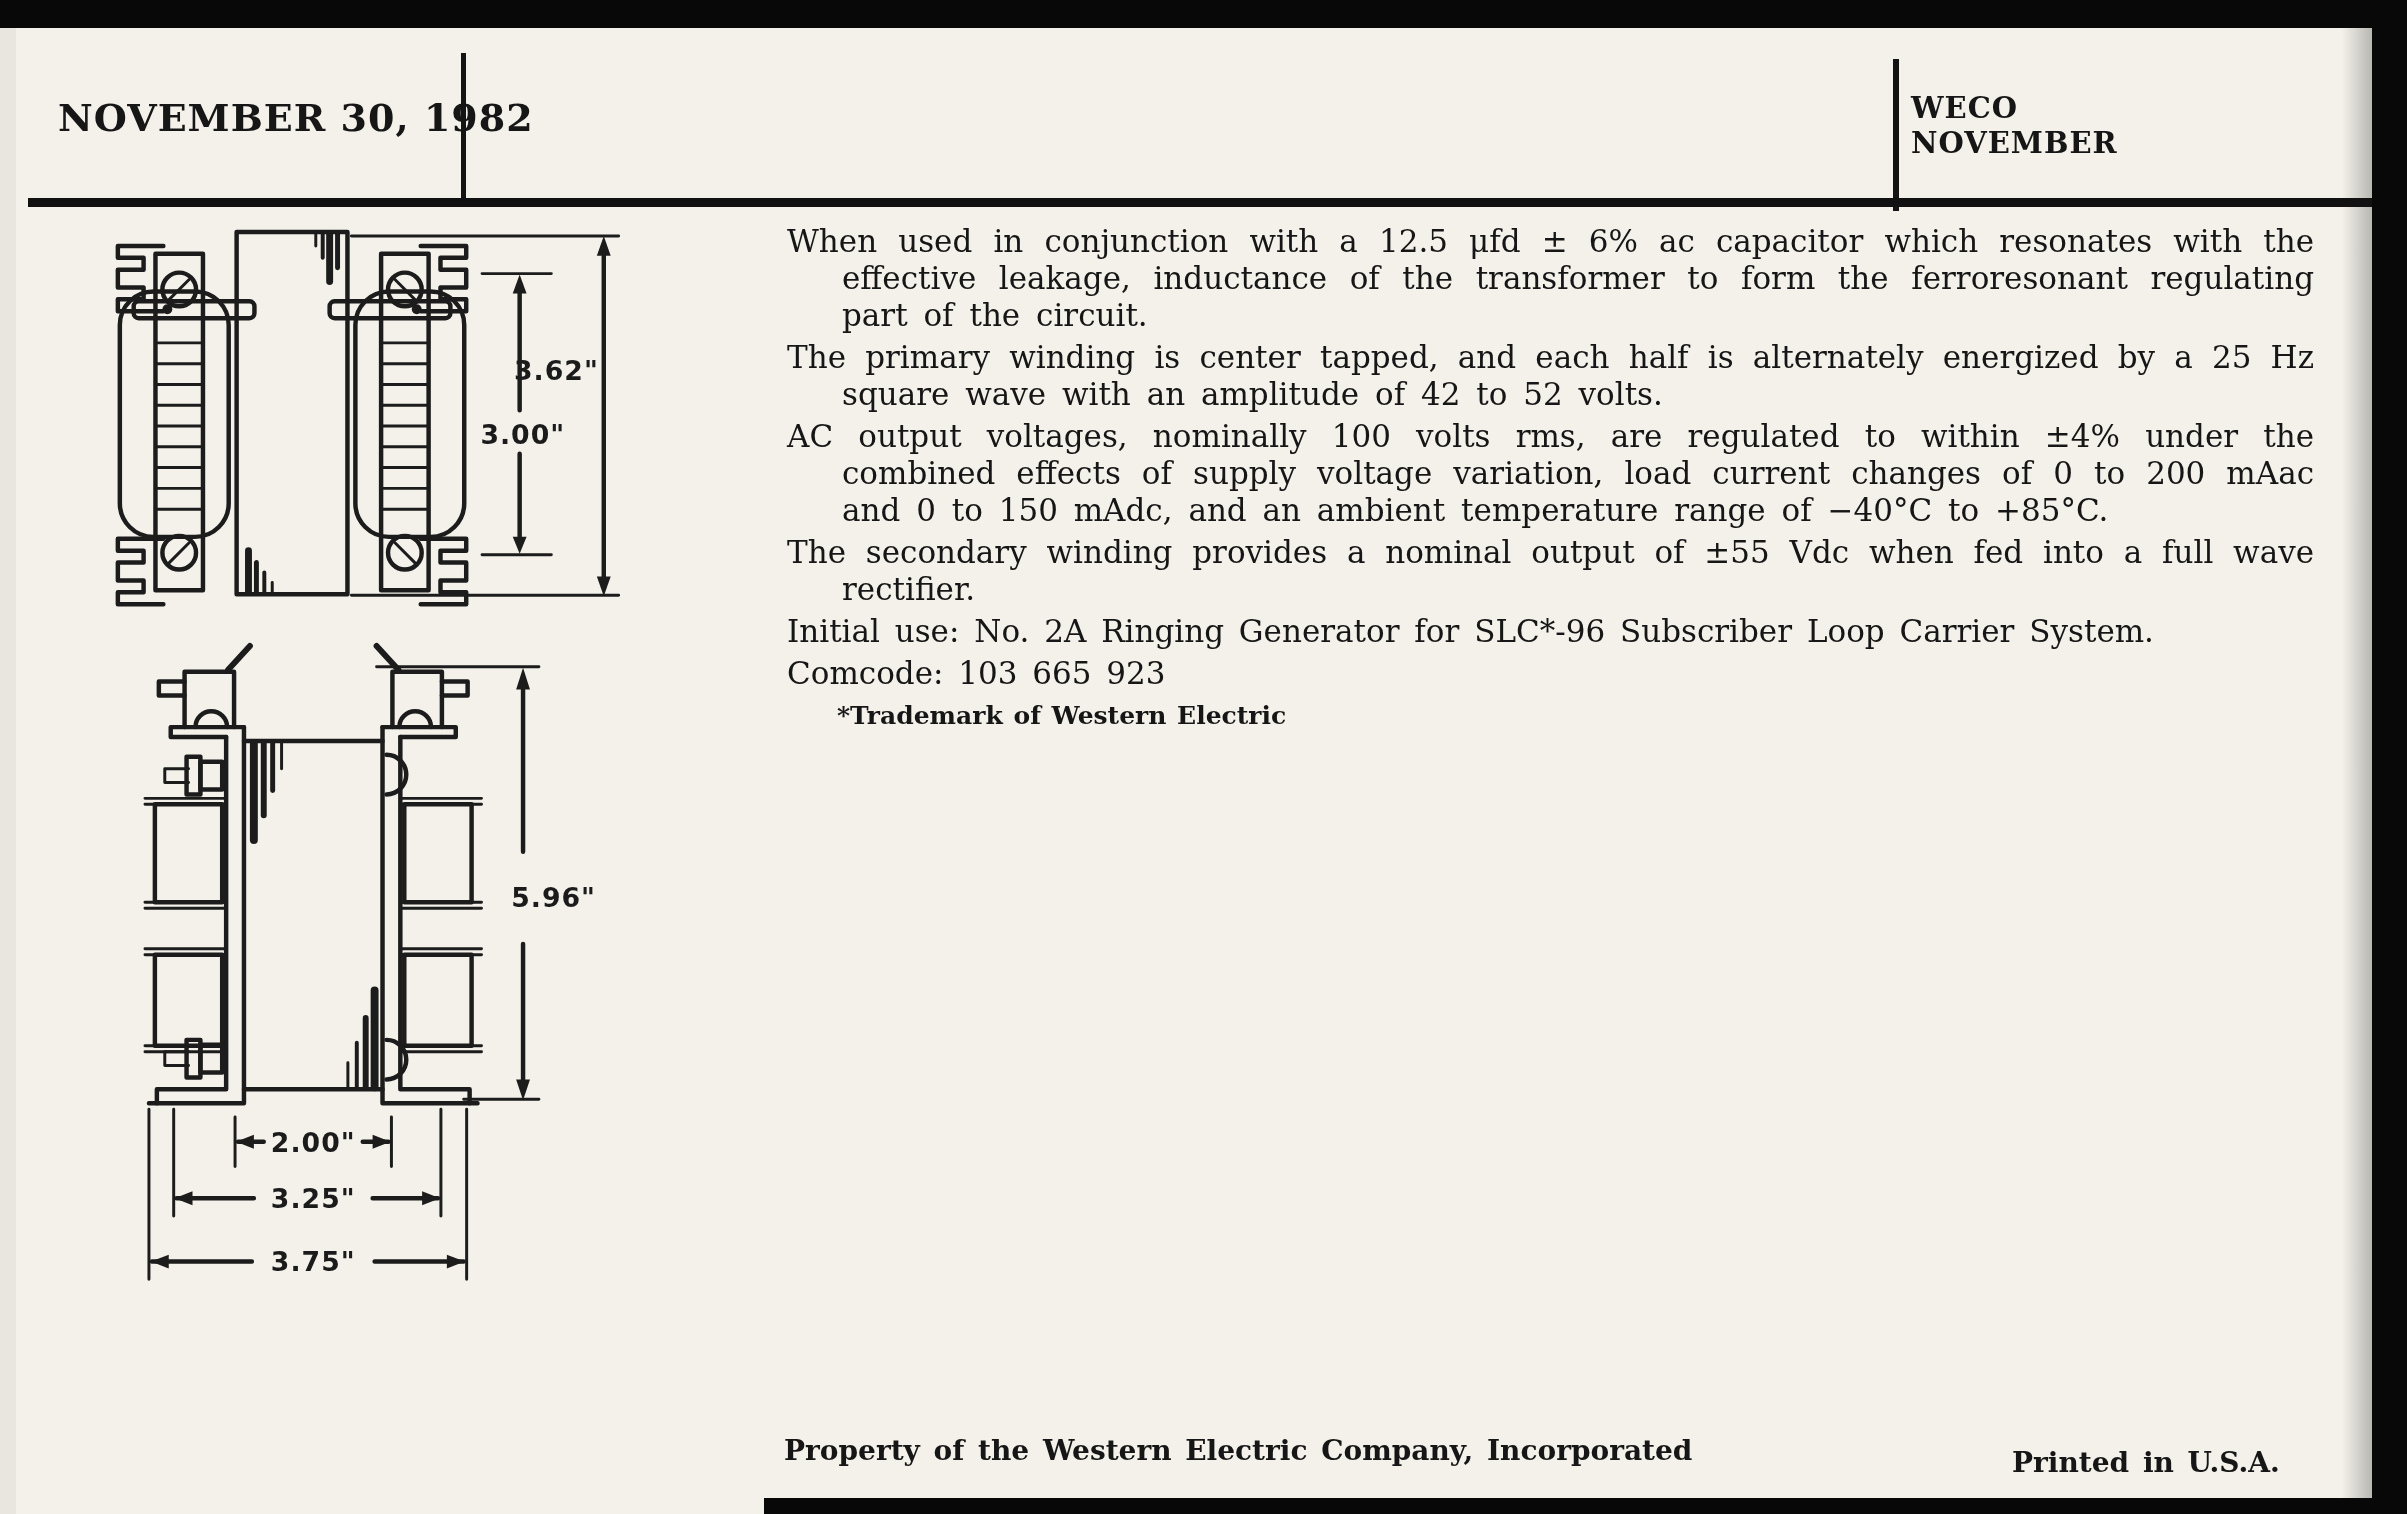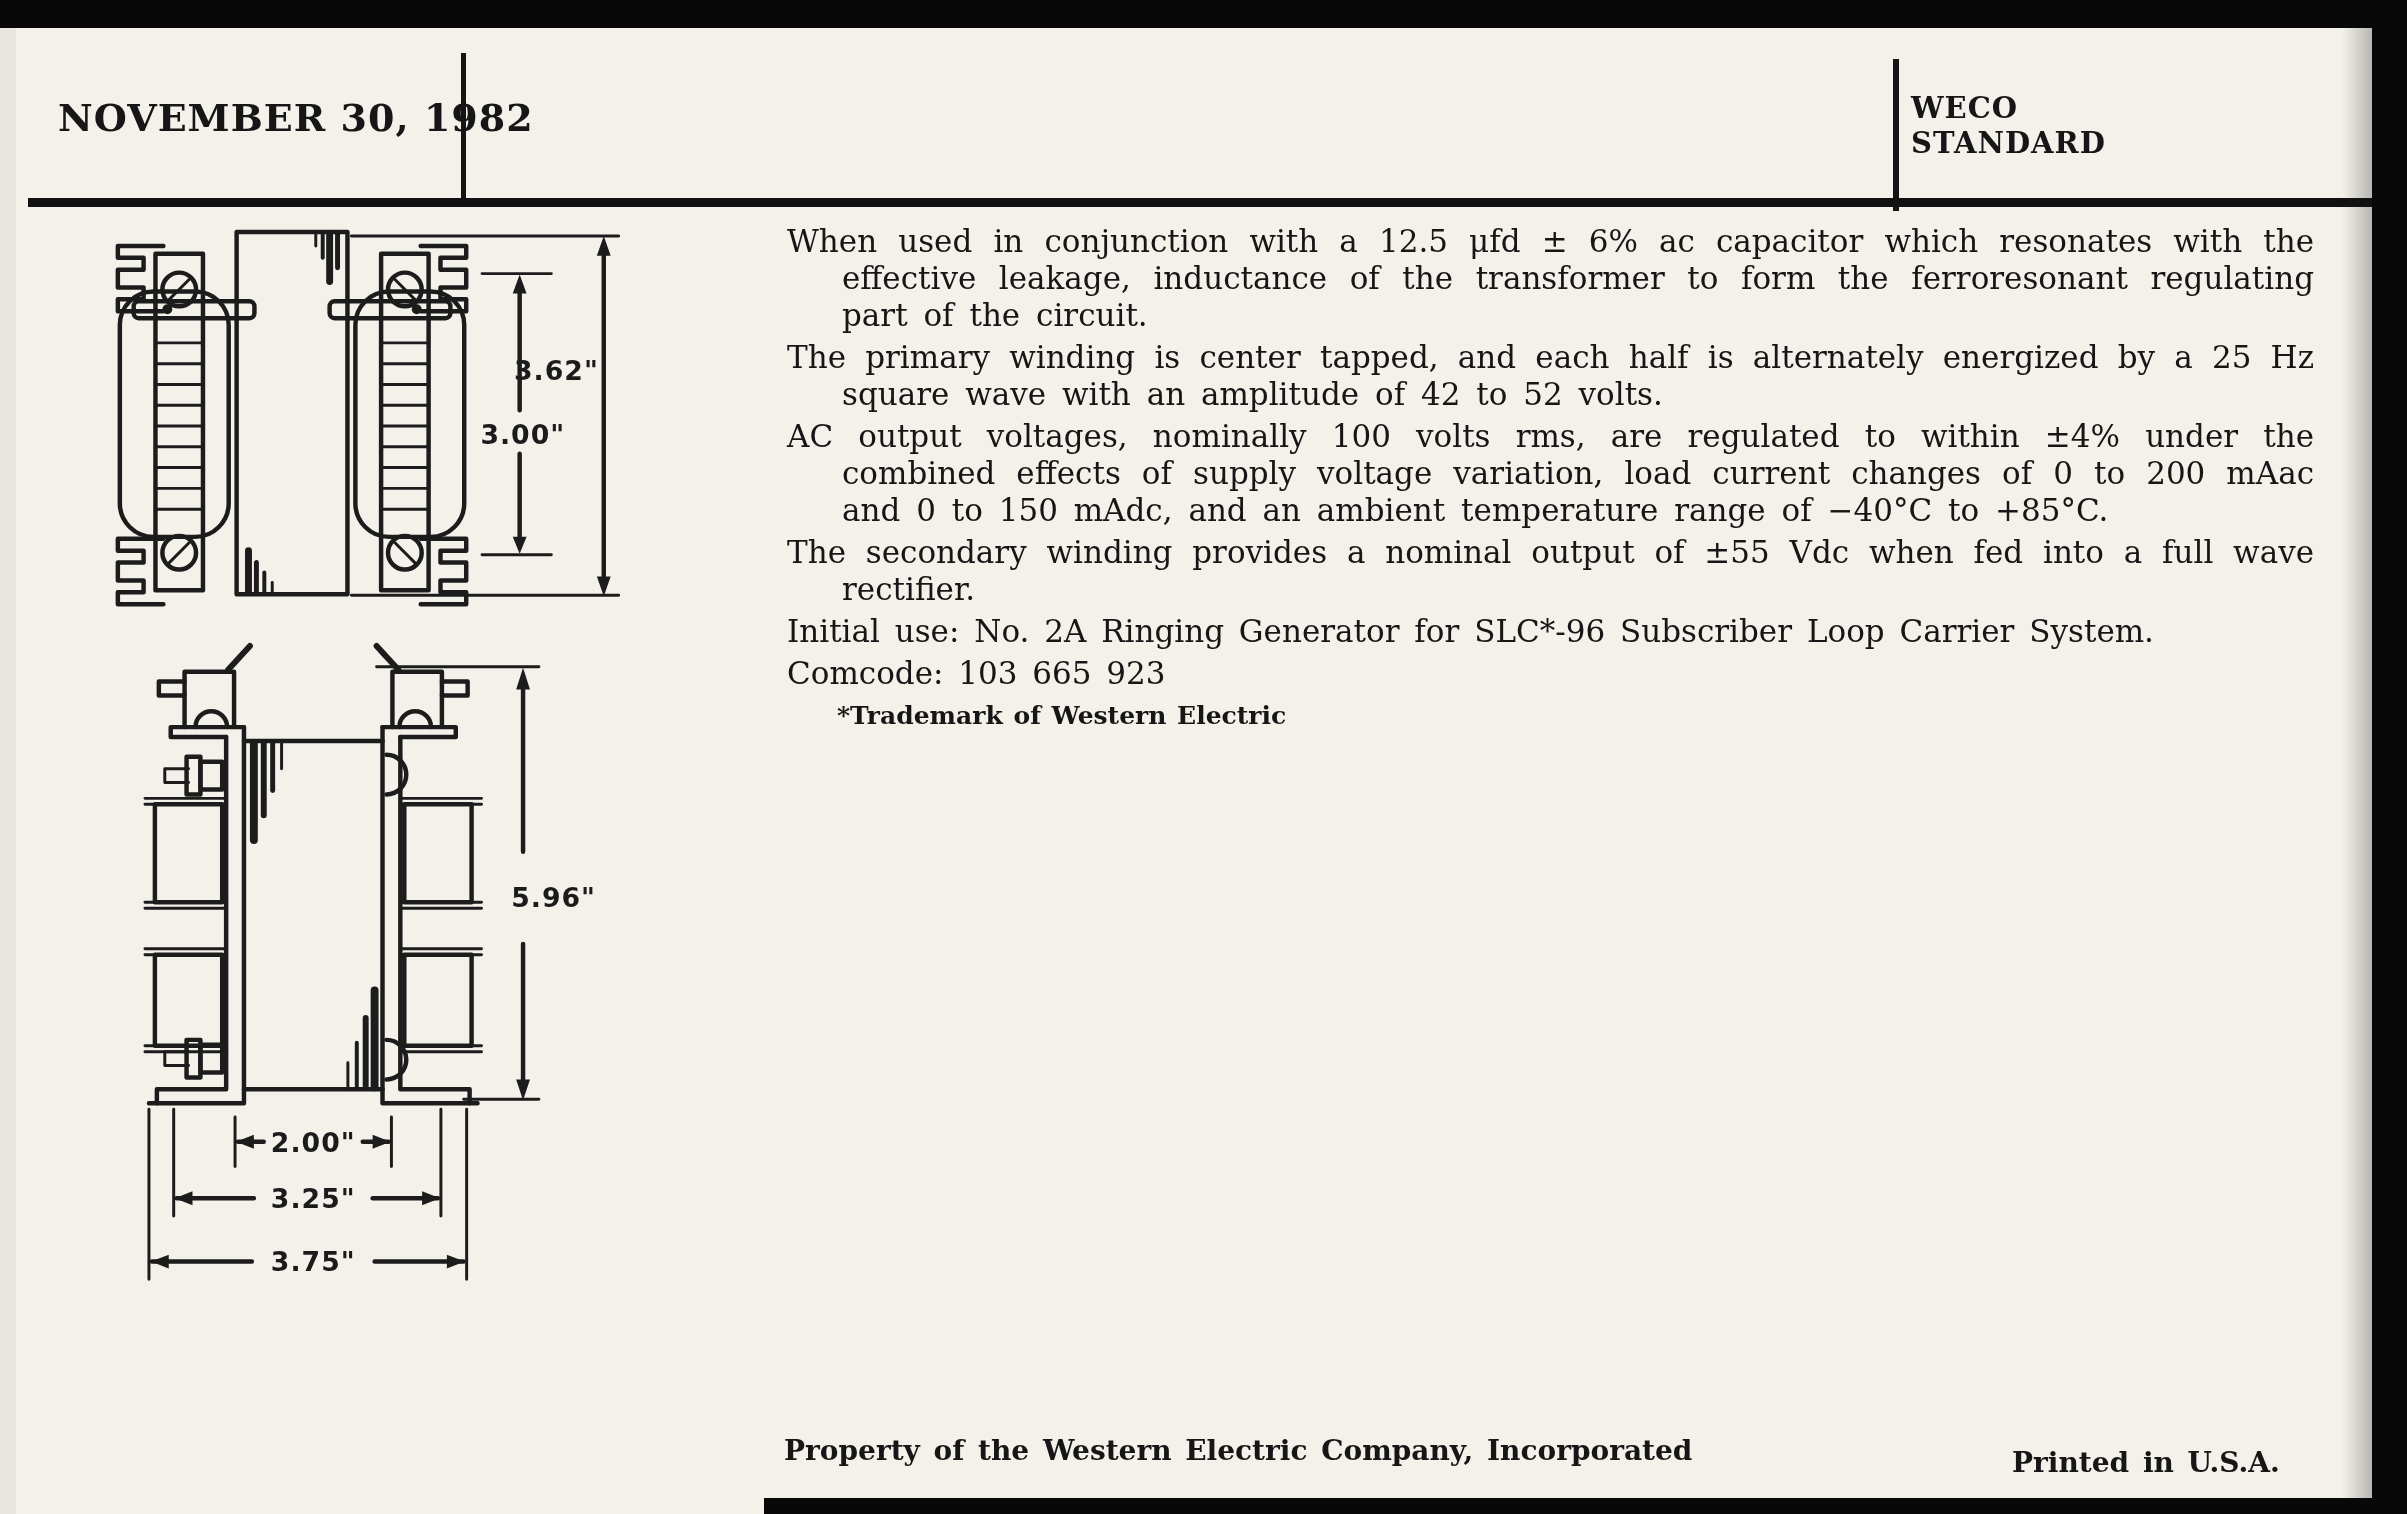--- a/index.html
+++ b/index.html
@@ -56,21 +56,21 @@
   <div class="scan-bar" id="scan-top"></div>
   <div class="scan-bar" id="scan-right-shadow"></div>
   <div class="scan-bar" id="scan-right"></div>
   <div class="scan-bar" id="scan-bottom"></div>
 
   <div class="hdr-text" id="hdr-date">NOVEMBER 30, 1982</div>
   <div class="vdiv" id="vdiv-1"></div>
   <div class="vdiv" id="vdiv-2"></div>
   <div class="hdr-text" id="hdr-weco">
     <div>WECO</div>
-    <div>STANDARD</div>
+    <div>NOVEMBER</div>
   </div>
   <div id="hdr-rule"></div>
 
   <svg class="drawing" id="top-view" width="574" height="408" viewBox="0 0 580 412">
 
     <g>
       <rect class="ln w4" x="134" y="8" width="112" height="366"></rect>
 
       <path class="ln" stroke-width="7" d="M228 10 V58"></path>
       <path class="ln" stroke-width="5" d="M236 10 V44"></path>

